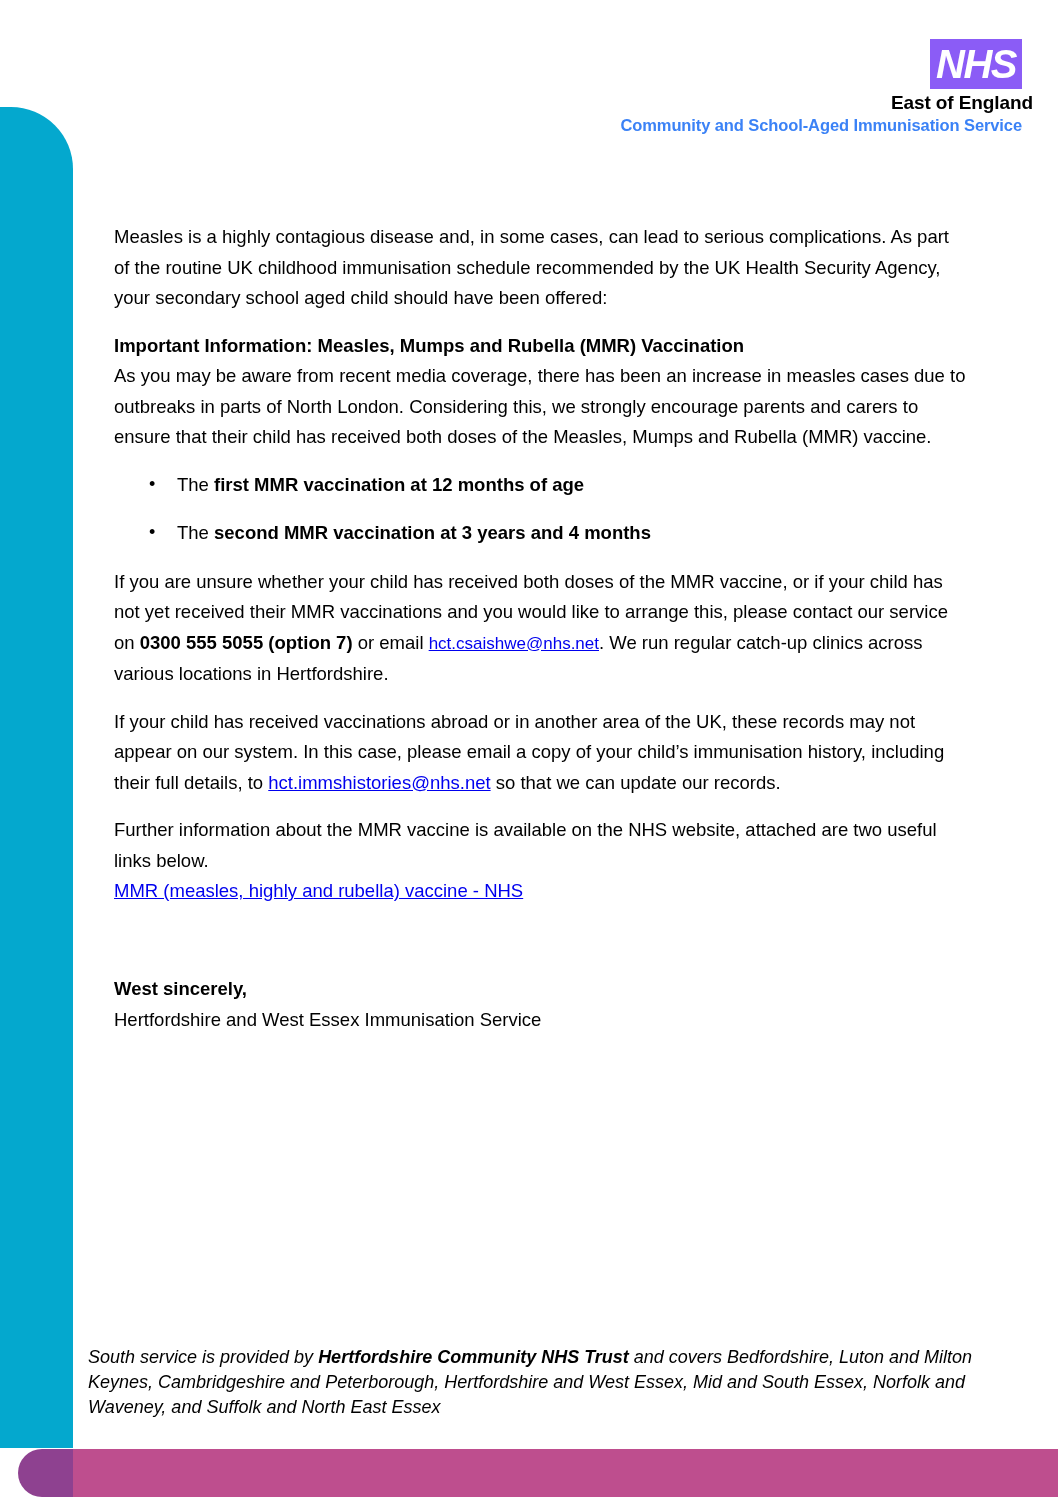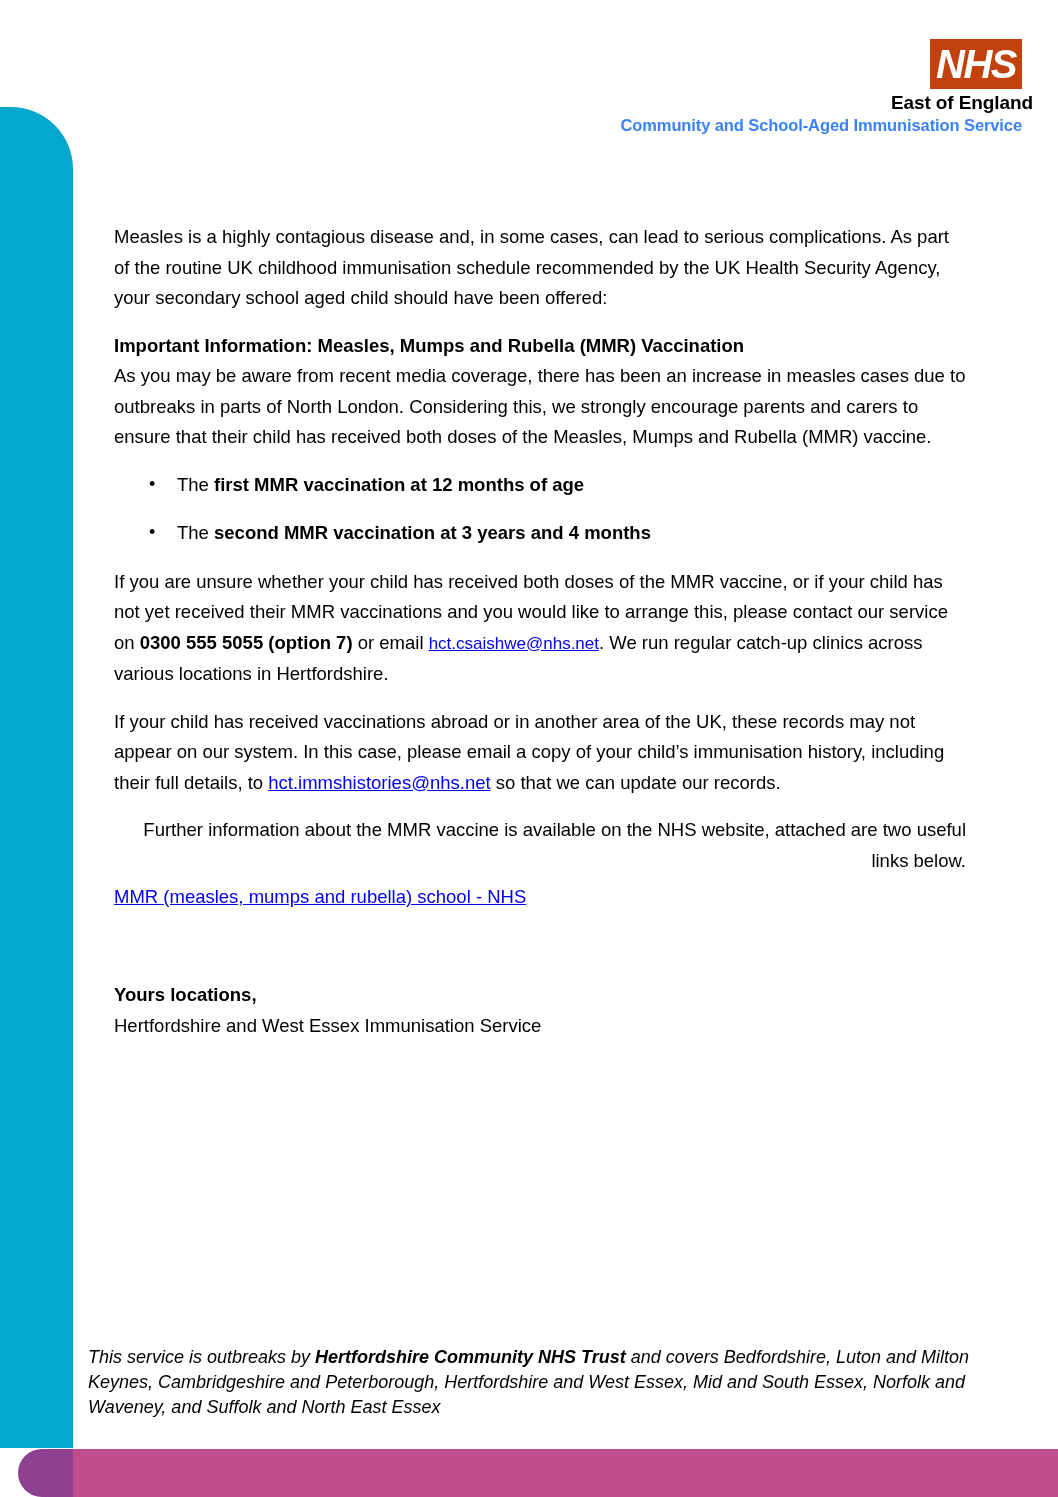--- a/index.html
+++ b/index.html
@@ -37,21 +37,21 @@
     top: 0;
     width: 1058px;
     height: 150px;
   }
   .nhs-logo {
     position: absolute;
     left: 930px;
     top: 39px;
     width: 92px;
     height: 50px;
-    background: #c2410c;
+    background: #8b5cf6;
     color: #ffffff;
     font-weight: bold;
     font-style: italic;
     font-size: 40px;
     letter-spacing: -1.5px;
     line-height: 50px;
     text-align: center;
     font-family: "Liberation Sans", sans-serif;
   }
   .header-line1 {
@@ -84,22 +84,21 @@
   }
   .body-text {
     font-size: 18.5px;
     line-height: 30.5px;
     color: #000000;
   }
   .para {
     margin: 0 0 17px 0;
   }
   .para.tight {
-    margin-bottom: 7px;
-    text-align: right;
+    margin-bottom: 1px;
   }
   .lead-title {
     font-weight: bold;
     display: block;
   }
   b, strong { font-weight: bold; }
 
   ul.bullets {
     list-style: none;
     margin: 6px 0 12px 0;
@@ -202,32 +201,32 @@
       <span>If you are unsure whether your child has received both doses of the MMR vaccine, or if your child has not yet received their MMR vaccinations and you would like to arrange this, please contact our service on </span><b>0300 555 5055 (option 7)</b><span> or email </span><a class="doclink small" href="#">hct.csaishwe@nhs.net</a><span>. We run regular catch-up clinics across various locations in Hertfordshire.</span>
     </p>
 
     <p class="para">
       <span>If your child has received vaccinations abroad or in another area of the UK, these records may not appear on our system. In this case, please email a copy of your child’s immunisation history, including their full details, to </span><a class="doclink" href="#">hct.immshistories@nhs.net</a><span> so that we can update our records.</span>
     </p>
 
     <p class="para tight">Further information about the MMR vaccine is available on the NHS website, attached are two useful links below.</p>
 
     <p class="para">
-      <a class="doclink link-line" href="#">MMR (measles, mumps and rubella) school - NHS</a>
+      <a class="doclink link-line" href="#">MMR (measles, highly and rubella) vaccine - NHS</a>
     </p>
 
     <div class="signoff">
-      <div class="bold-line">Yours locations,</div>
+      <div class="bold-line">West sincerely,</div>
       <div>Hertfordshire and West Essex Immunisation Service</div>
     </div>
 
   </div>
 
   <div class="footer-text">
-    <span>This service is outbreaks by </span><b>Hertfordshire Community NHS Trust</b><span> and covers Bedfordshire, Luton and Milton Keynes, Cambridgeshire and Peterborough, Hertfordshire and West Essex, Mid and South Essex, Norfolk and Waveney, and Suffolk and North East Essex</span>
+    <span>South service is provided by </span><b>Hertfordshire Community NHS Trust</b><span> and covers Bedfordshire, Luton and Milton Keynes, Cambridgeshire and Peterborough, Hertfordshire and West Essex, Mid and South Essex, Norfolk and Waveney, and Suffolk and North East Essex</span>
   </div>
 
   <div class="purple-blob"></div>
   <div class="magenta-bar">
     
   </div>
 
 </div>
 
 </body></html>

